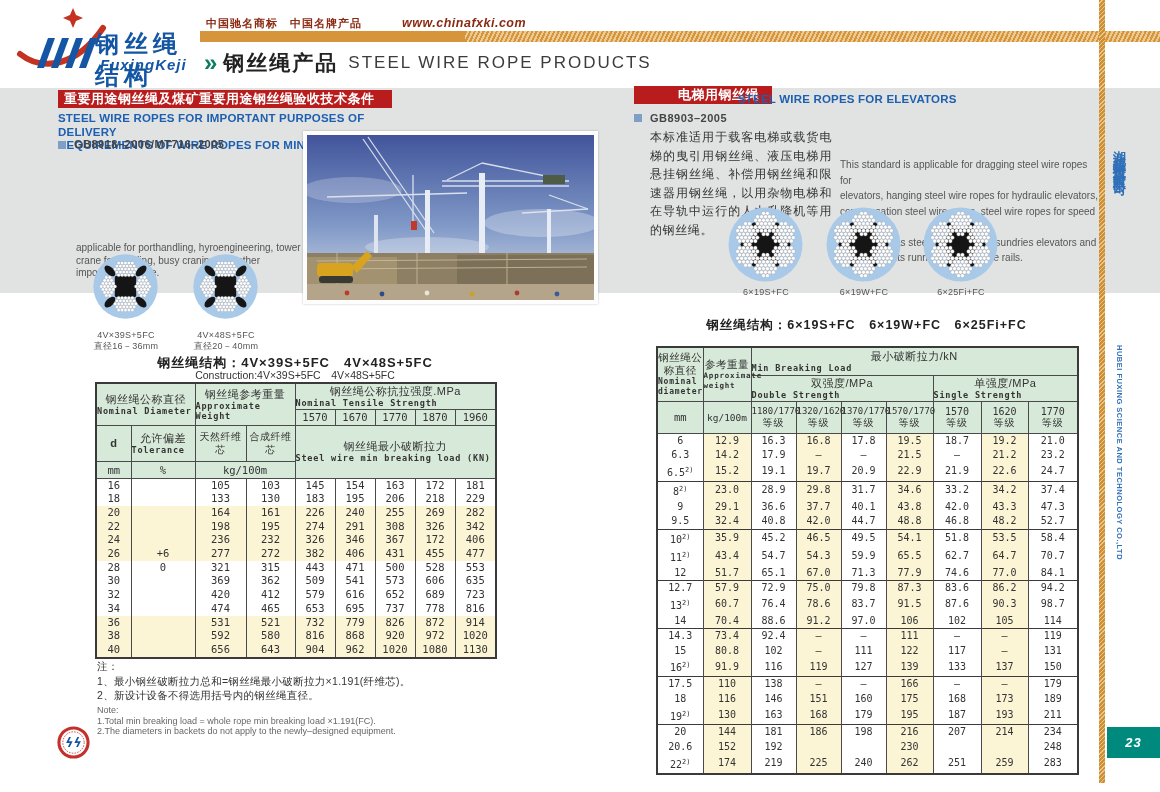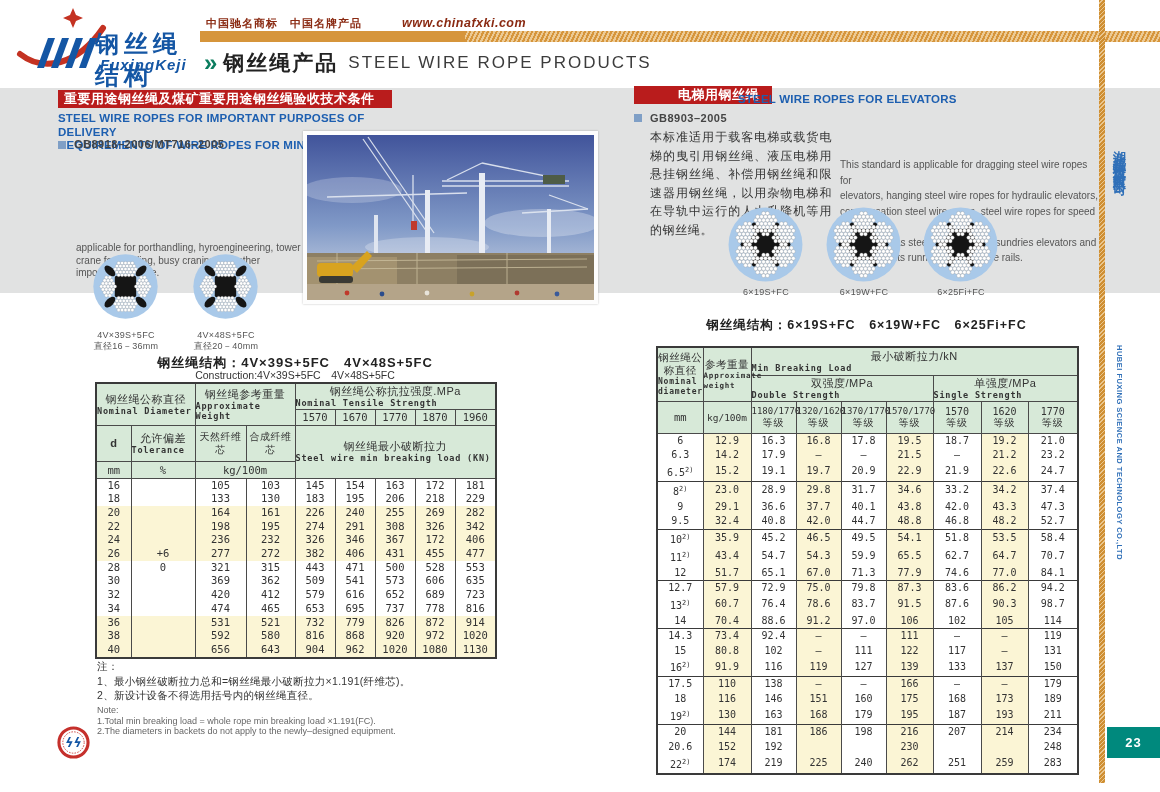--- a/index.html
+++ b/index.html
@@ -70,21 +70,21 @@
   .note-en{position:absolute;font-size:9px;color:#666;line-height:10.5px;}
 
   
   .vline{position:absolute;left:1099px;top:0;width:6px;height:783px;
      background:repeating-linear-gradient(135deg,#cf8f33 0 2px,#eac68f 2px 3px);}
   .side-cn{position:absolute;left:1110px;top:140px;writing-mode:vertical-rl;
      font-size:13px;font-weight:bold;color:#3070b8;letter-spacing:3px;}
   .side-en{position:absolute;left:1115px;top:345px;writing-mode:vertical-rl;
      font-size:7.5px;font-weight:bold;color:#3070b8;letter-spacing:0.5px;}
   .page-box{position:absolute;left:1107px;top:727px;width:53px;height:31px;background:#00897d;
-     color:#fff;font-size:13px;font-weight:bold;display:flex;align-items:center;justify-content:center;letter-spacing:1px;}
+     color:#fff;font-size:13px;font-weight:bold;display:flex;align-items:center;justify-content:center;letter-spacing:1px;font-style:italic;}
 
   .badge{position:absolute;left:57px;top:726px;width:33px;height:33px;}
 </style>
 </head>
 <body>
 
 <div class="page">
 
   <div class="gray-band"></div>
 

